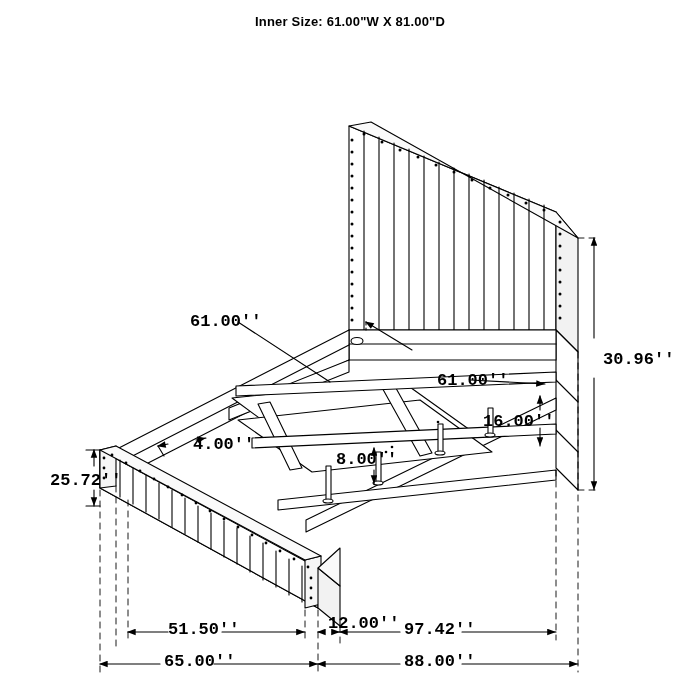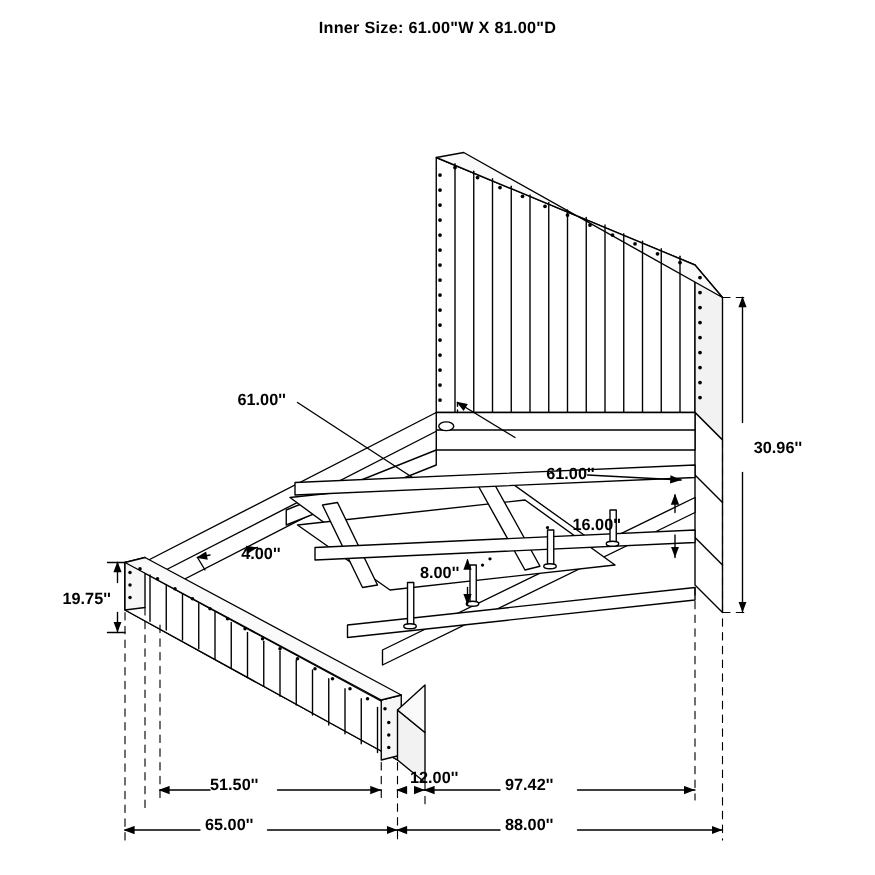--- a/index.html
+++ b/index.html
@@ -30,23 +30,24 @@
   }
   svg.diagram {
     position: absolute;
     top: 0;
     left: 0;
     width: 700px;
     height: 700px;
   }
   .dimlabel {
     position: absolute;
-    font-size: 13px;
+    font-size: 17px;
     font-weight: bold;
     white-space: nowrap;
+    font-family: Liberation Mono, monospace;
   }
 </style>
 </head>
 <body>
 
 <div id="page">
 
   <div id="title">Inner Size: 61.00"W X 81.00"D</div>
 
   <svg class="diagram" viewBox="0 0 700 700">
@@ -275,23 +276,23 @@
 
       <line x1="318" y1="664" x2="400" y2="664" marker-start="url(#arS)"></line>
       <line x1="462" y1="664" x2="578" y2="664" marker-end="url(#ar)"></line>
 
     </g>
   </svg>
 
   <div class="dimlabel" style="left:190px; top:312px;">61.00''</div>
   <div class="dimlabel" style="left:437px; top:371px;">61.00''</div>
   <div class="dimlabel" style="left:603px; top:350px;">30.96''</div>
-  <div class="dimlabel" style="left:458px; top:412px;">16.00''</div>
+  <div class="dimlabel" style="left:483px; top:412px;">16.00''</div>
   <div class="dimlabel" style="left:336px; top:450px;">8.00''</div>
   <div class="dimlabel" style="left:168px; top:435px;margin-left:25px;">4.00''</div>
-  <div class="dimlabel" style="left:50px; top:471px;">19.75''</div>
+  <div class="dimlabel" style="left:50px; top:471px;">25.72''</div>
   <div class="dimlabel" style="left:168px; top:620px;">51.50''</div>
   <div class="dimlabel" style="left:328px; top:614px;">12.00''</div>
   <div class="dimlabel" style="left:404px; top:620px;">97.42''</div>
   <div class="dimlabel" style="left:164px; top:652px;">65.00''</div>
   <div class="dimlabel" style="left:404px; top:652px;">88.00''</div>
 
 </div>
 
 </body></html>

